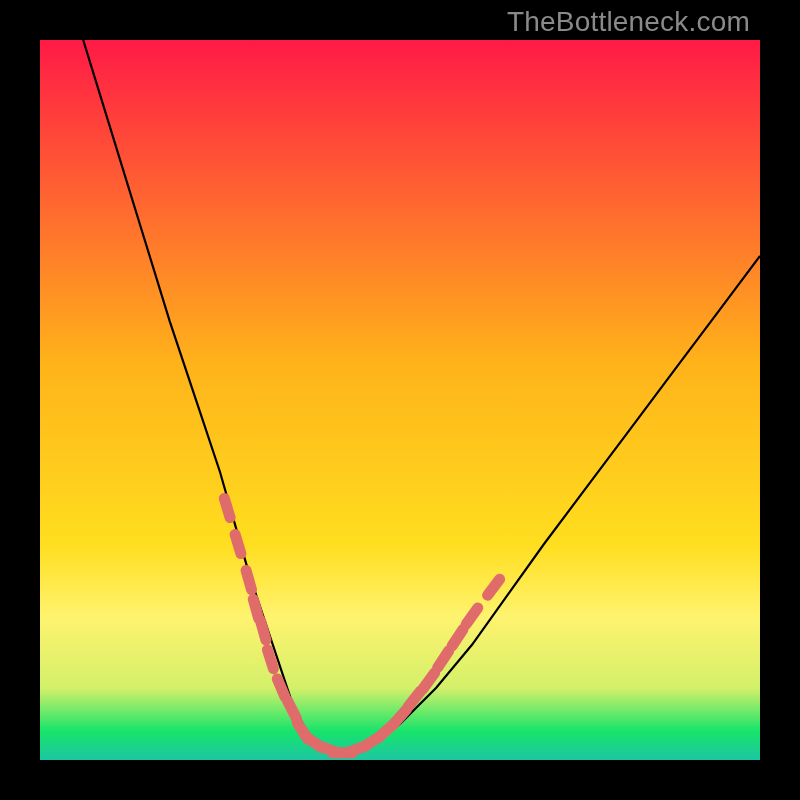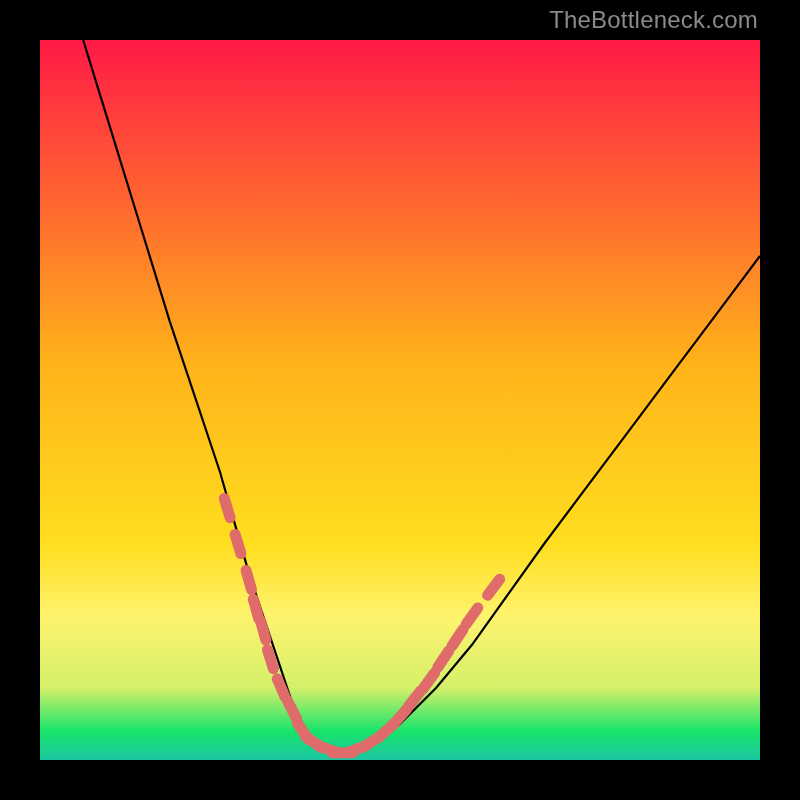--- a/index.html
+++ b/index.html
@@ -27,23 +27,23 @@
   .gradient-bg {
     position: absolute;
     left: 0;
     top: 0;
     width: 720px;
     height: 720px;
   }
   .attribution {
     position: absolute;
     top: 6px;
-    right: 42px;
+    right: 50px;
     color: #8a8a8a;
-    font-size: 24px;
+    font-size: 28px;
     font-weight: 500;
     letter-spacing: 0.2px;
   }
   svg.curve {
     position: absolute;
     left: 0;
     top: 0;
   }
 </style>
 </head>

